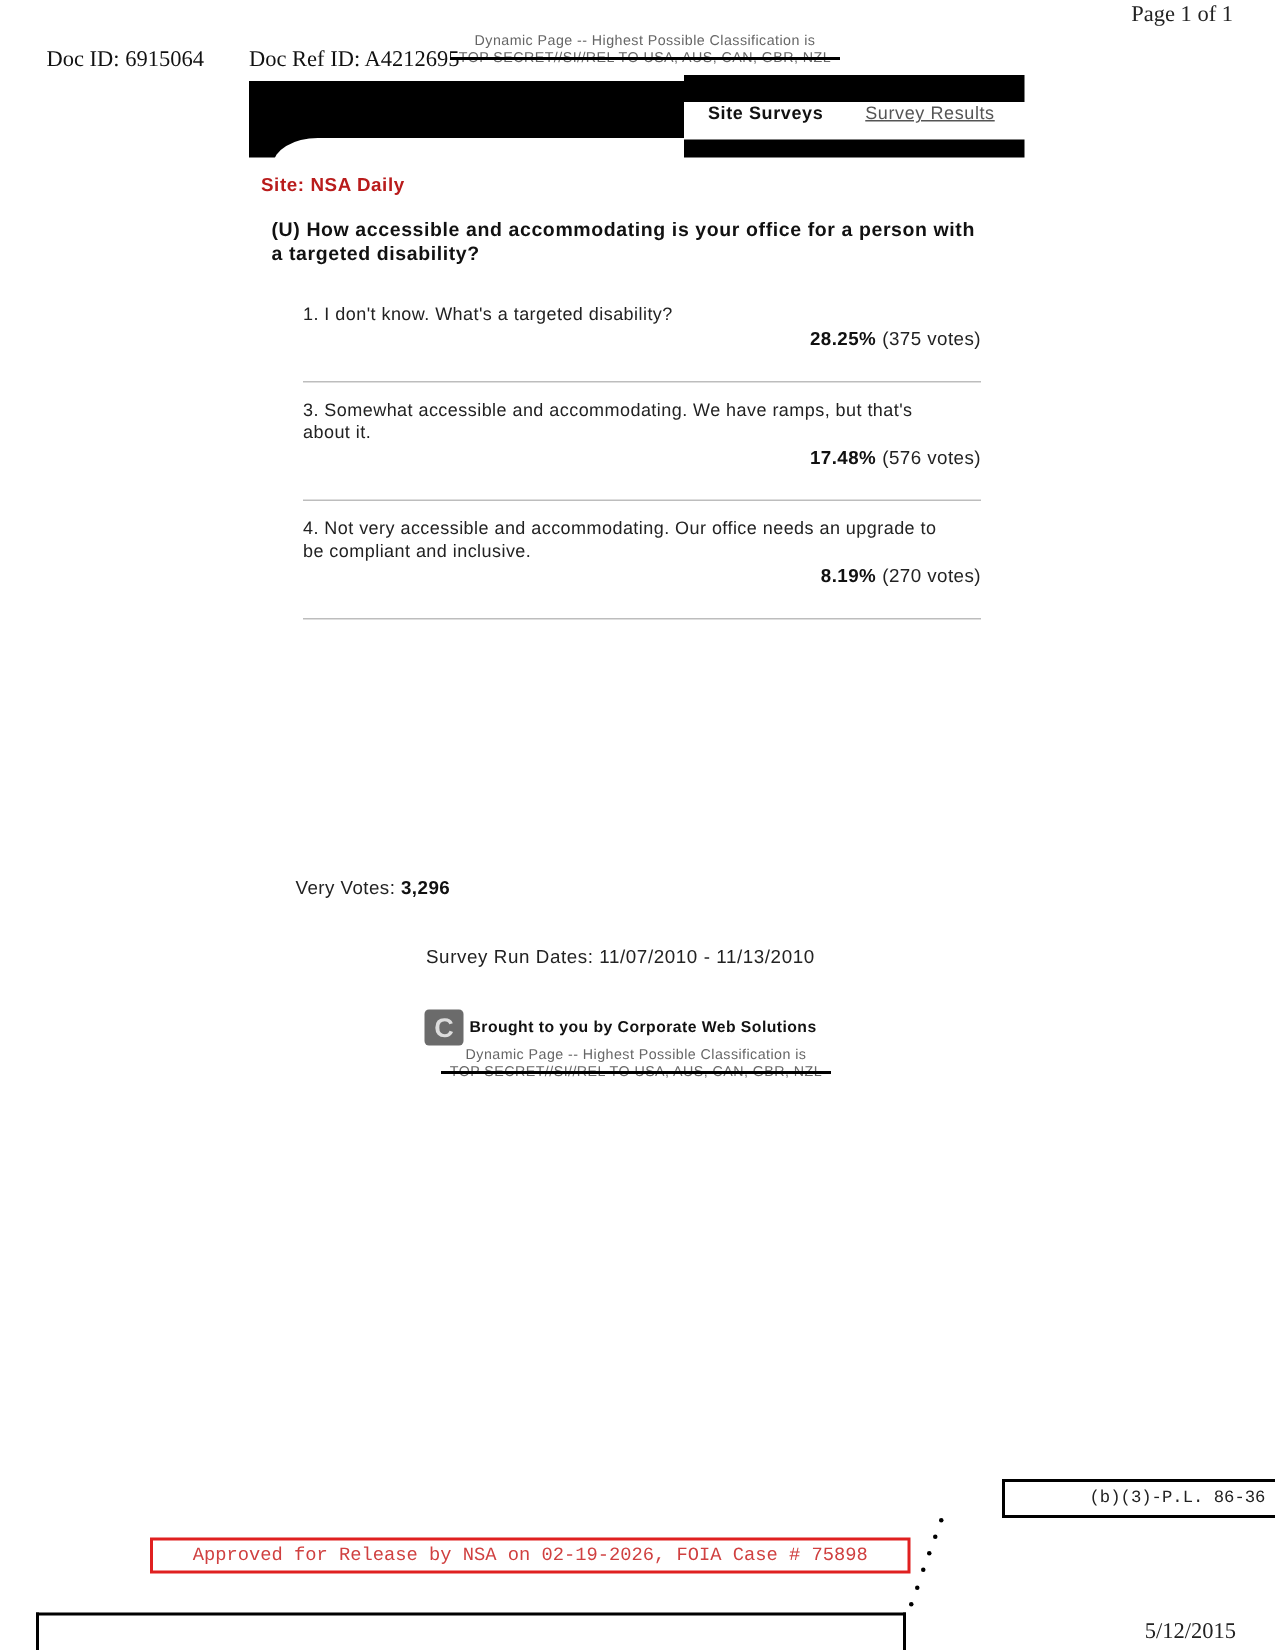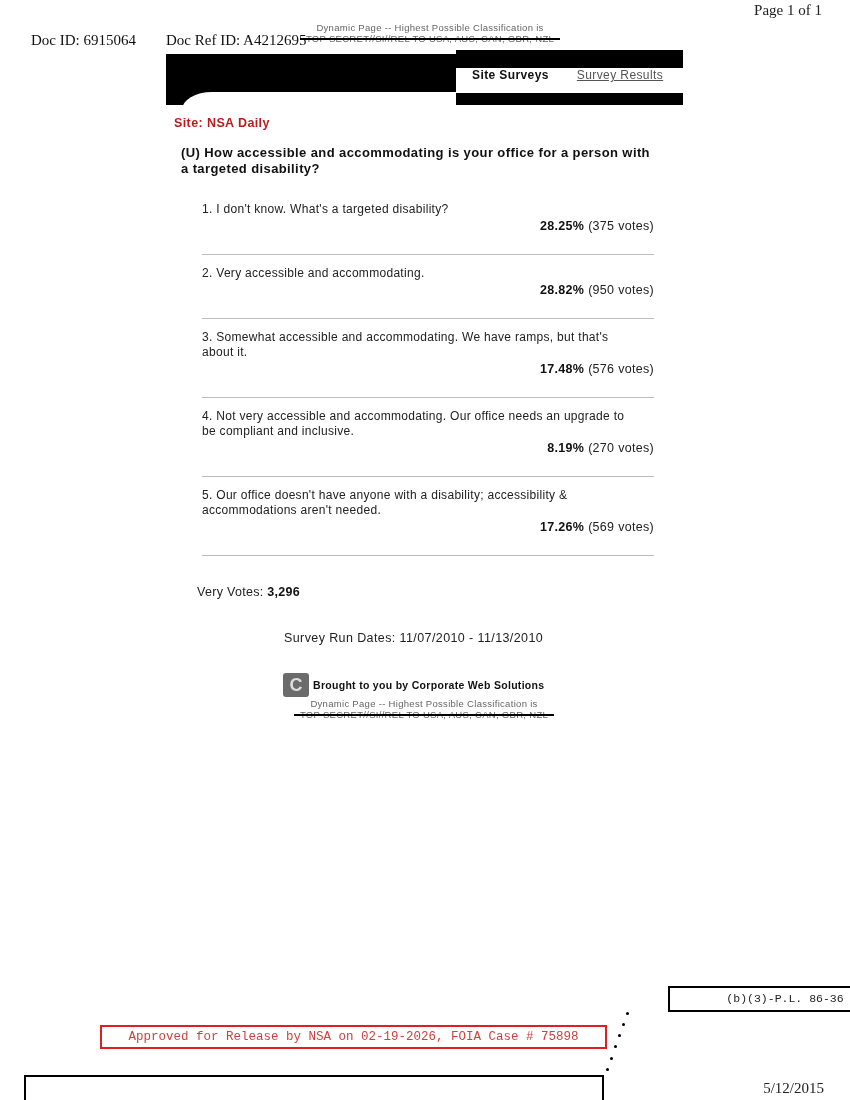--- a/index.html
+++ b/index.html
@@ -101,37 +101,27 @@
 <div id="site-label" class="abs">Site: NSA Daily</div>
 <div id="question" class="abs">(U) How accessible and accommodating is your office for a person with a targeted disability?</div>
 
 <div id="answers" class="abs">
   <div class="answer">
     <div class="text">1. I don't know. What's a targeted disability?</div>
     <div class="result"><span class="pct">28.25%</span><span class="votes">(375 votes)</span></div>
     <div class="divider"></div>
   </div>
   <div class="answer">
-    <div class="text">2. Very accessible and accommodating.</div>
-    <div class="result"><span class="pct">28.82%</span><span class="votes">(950 votes)</span></div>
-    <div class="divider"></div>
-  </div>
-  <div class="answer">
     <div class="text">3. Somewhat accessible and accommodating. We have ramps, but that's about it.</div>
     <div class="result"><span class="pct">17.48%</span><span class="votes">(576 votes)</span></div>
     <div class="divider"></div>
   </div>
   <div class="answer">
     <div class="text">4. Not very accessible and accommodating. Our office needs an upgrade to be compliant and inclusive.</div>
     <div class="result"><span class="pct">8.19%</span><span class="votes">(270 votes)</span></div>
-    <div class="divider"></div>
-  </div>
-  <div class="answer">
-    <div class="text">5. Our office doesn't have anyone with a disability; accessibility &amp; accommodations aren't needed.</div>
-    <div class="result"><span class="pct">17.26%</span><span class="votes">(569 votes)</span></div>
     <div class="divider"></div>
   </div>
 </div>
 
 <div id="total" class="abs">
   <span>Very Votes:</span>
   <b>3,296</b>
 </div>
 
 <div id="run-dates" class="abs">Survey Run Dates: 11/07/2010 - 11/13/2010</div>

